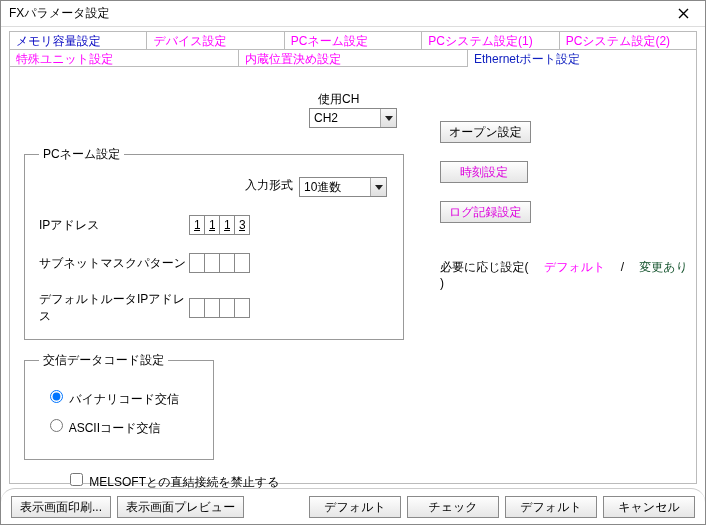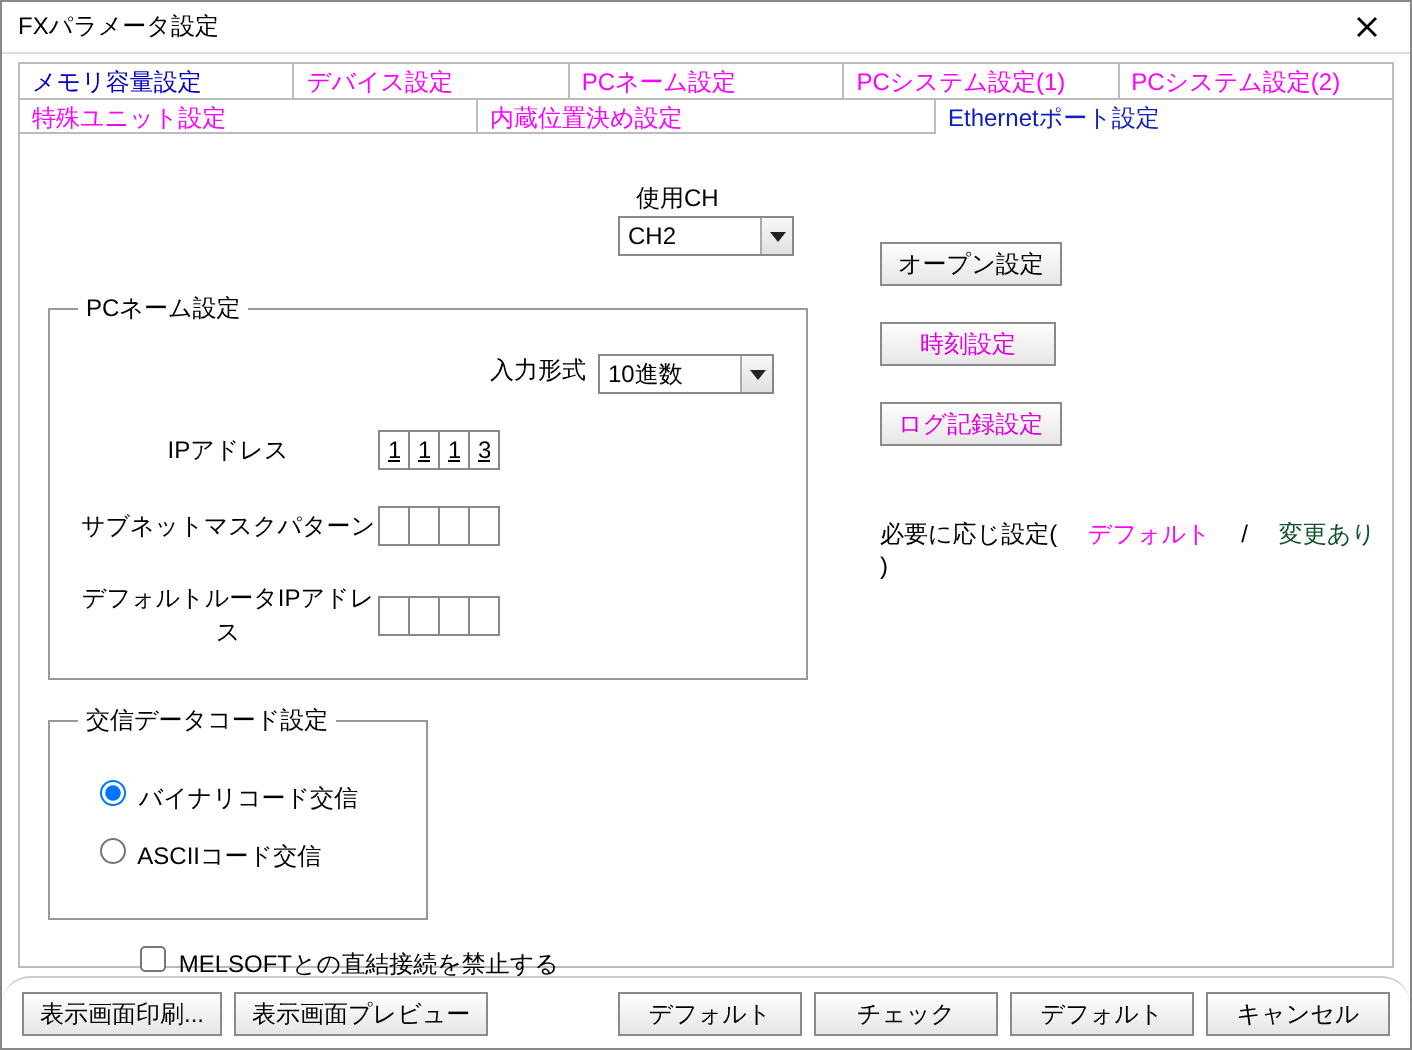--- a/index.html
+++ b/index.html
@@ -67,21 +67,21 @@
     color:#000;
     margin-bottom: 18px;
   }
   .btn.magenta { color:#dd00dd; }
 
   .legend-note { margin-top: 18px; font-size:12px; }
   .legend-note .mag { color:#ff00ff; }
   .legend-note .blue { color:#14532d; }
 
   .iprow { display:flex; align-items:center; margin-top:18px; }
-  .iprow .fieldlbl { width: 150px; text-align: center; }
+  .iprow .fieldlbl { width: 150px; }
   .oct { width:16px; height:20px; text-align:right; padding:1px 4px; border:1px solid #888; margin-left:-1px;text-decoration:underline; }
   .oct:first-of-type { margin-left:0; }
 
   .inputformat { display:flex; align-items:flex-start; justify-content:flex-end; gap:6px; margin-top:4px; margin-right:2px; }
 
   .radios label { display:block; margin: 8px 0 8px 6px; cursor:pointer; }
   .checks { margin-top: 10px; margin-left: 42px; }
   .checks label { display:block; margin: 6px 0; cursor:pointer; }
 
   .bottombar {

